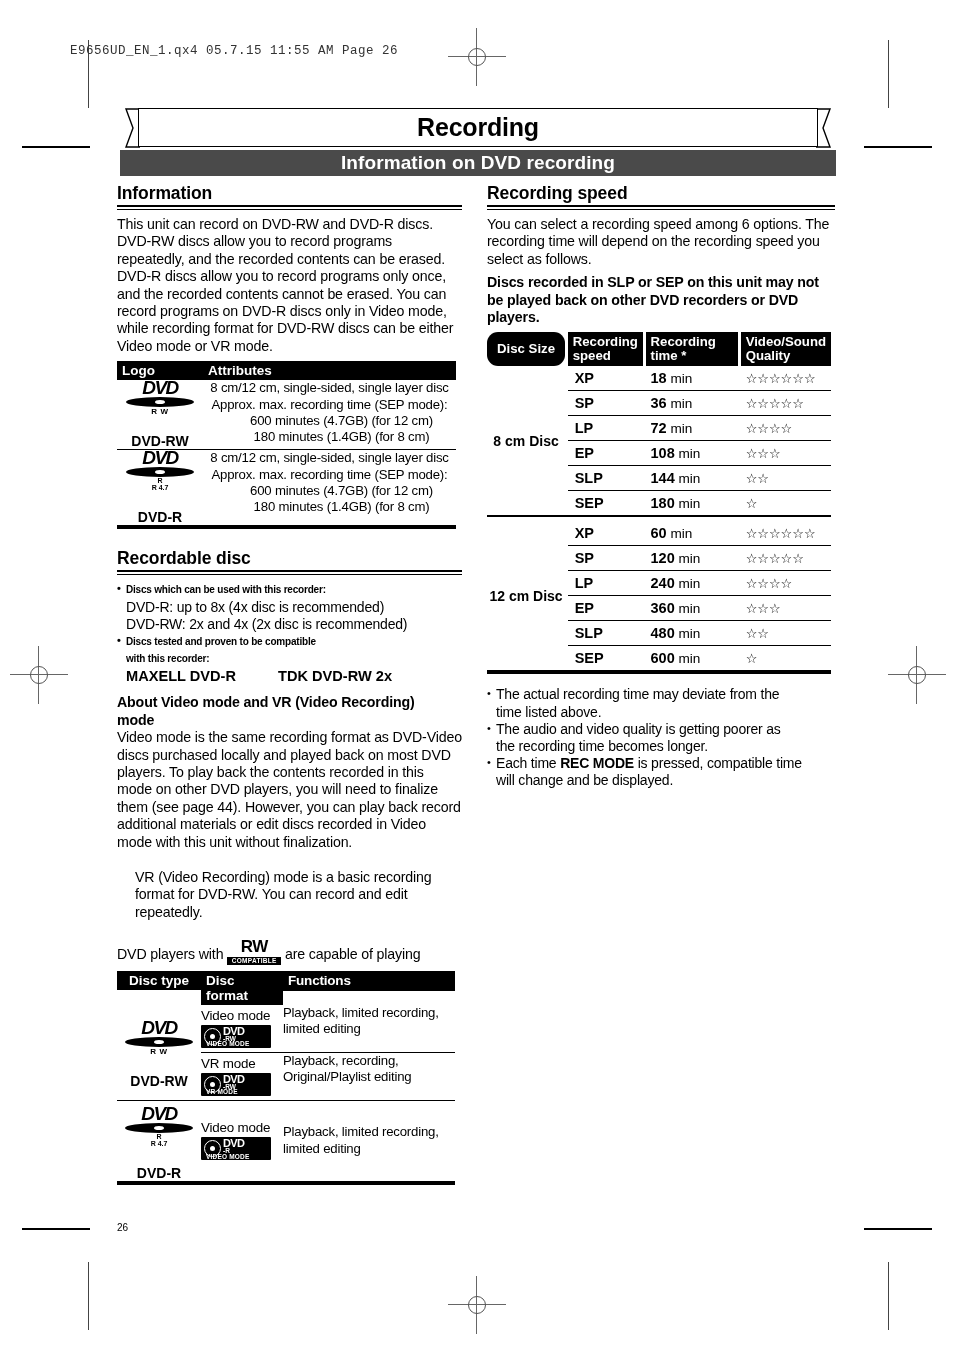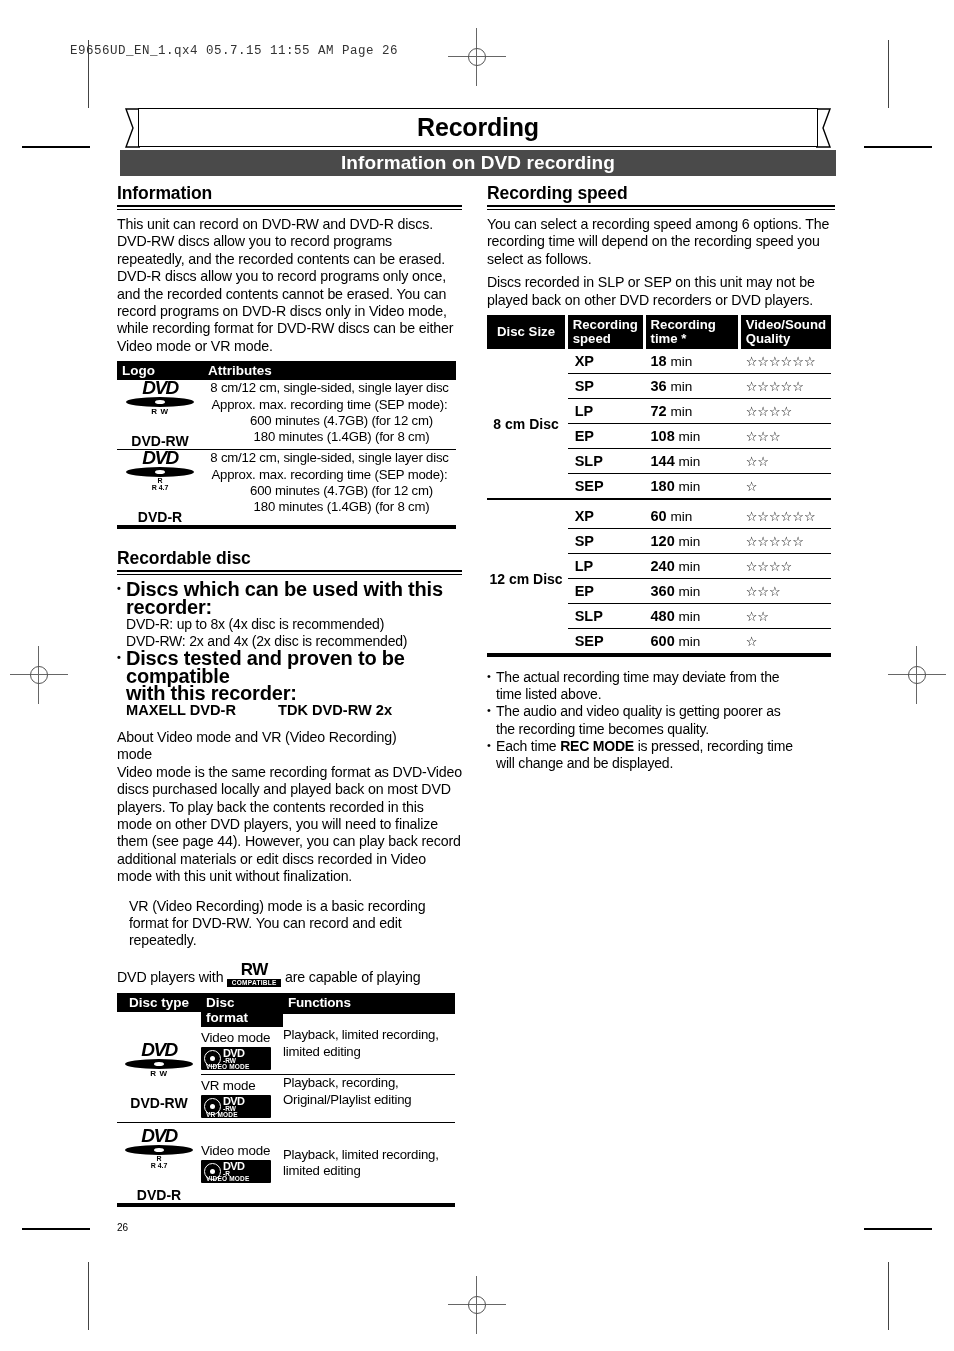--- a/index.html
+++ b/index.html
@@ -36,21 +36,21 @@
 
   
   .col{position:absolute;top:183px;}
   .colL{left:117px;width:345px;}
   .colR{left:487px;width:348px;}
 
   h2.sec{font-size:17.5px;font-weight:bold;margin:0 0 1px 0;letter-spacing:-.1px;}
   .rule2{border-top:2.4px solid #000;border-bottom:1.1px solid #000;height:2px;margin-bottom:6px;}
 
   p.body{font-size:14.2px;line-height:17.4px;margin:0 0 6px 0;letter-spacing:-.15px;}
-  p.bold{font-weight:normal;}
+  p.bold{font-weight:bold;}
 
   
   .hdrcell{background:#000;color:#fff;font-weight:bold;font-size:13.5px;
     padding:2px 5px;box-sizing:border-box;}
 
   
   .logotbl{width:339px;border-collapse:separate;border-spacing:0;}
   .logotbl td{vertical-align:top;padding:0;}
   .lg-h1{width:86px;}
   .lg-h2{}
@@ -66,21 +66,21 @@
     letter-spacing:-1.6px;line-height:16px;text-align:center;}
   .dvdlogo .ell{width:68px;height:10px;background:#000;border-radius:50%;margin:1px auto 0;position:relative;}
   .dvdlogo .ell:after{content:"";position:absolute;left:29px;top:3px;width:10px;height:4px;
     background:#fff;border-radius:50%;}
   .dvdlogo .sub{font-size:8px;font-weight:bold;text-align:center;line-height:8px;letter-spacing:.6px;margin-top:1px;}
   .dvdlogo .sub2{font-size:7px;font-weight:bold;text-align:center;line-height:7px;}
   .dvdname{font-size:14px;font-weight:bold;text-align:center;margin-top:15px;}
 
   
   ul.bl{margin:0;padding:0;list-style:none;}
-  ul.bl li{font-size:20px;line-height:17.3px;position:relative;padding-left:9px;letter-spacing:-.2px;}
+  ul.bl li{font-size:10px;line-height:17.3px;position:relative;padding-left:9px;letter-spacing:-.2px;}
   ul.bl li.b:before{content:"\2022";position:absolute;left:0;top:-1px;font-size:11px;}
   .monoline{font-size:14px;line-height:17.3px;padding-left:9px;letter-spacing:-.2px;}
   .brands{font-size:14.6px;font-weight:bold;line-height:17.6px;padding-left:9px;}
   .brands span.c2{display:inline-block;width:152px;}
 
   .rwmark{display:inline-block;width:54px;text-align:center;vertical-align:-3px;}
   .rwmark .rw{font-size:17px;font-weight:bold;line-height:14px;letter-spacing:-.5px;}
   .rwmark .cp{background:#000;color:#fff;font-size:6.5px;font-weight:bold;
     letter-spacing:.3px;line-height:8px;display:block;}
 
@@ -103,21 +103,21 @@
   .badge .bm{position:absolute;left:5px;bottom:0px;font-size:6.5px;font-weight:bold;
     letter-spacing:.2px;line-height:7.5px;}
 
   
   .rstbl{width:344px;border-collapse:separate;border-spacing:0;margin-top:6px;}
   .rstbl td{padding:0;vertical-align:middle;}
   .rs-hd{height:34px;}
   .rs-hd td{background:#000;color:#fff;font-weight:bold;font-size:13.2px;
     padding:2px 5px;line-height:14.5px;}
   .rs-gap{width:3px;background:#fff!important;padding:0!important;}
-  .c-size{width:74px;text-align:center;font-size:14px;font-weight:bold;}
+  .c-size{width:74px;text-align:center;font-size:14px;font-weight:bold;border-radius:11px;}
   .c-spd{width:63px;font-weight:bold;font-size:14.5px;padding-left:7px!important;}
   .c-time{width:90px;font-size:13.6px;padding-left:5px!important;}
   .c-time b{font-size:14.5px;font-weight:bold;}
   .c-q{font-size:13px;padding-left:5px!important;letter-spacing:0px;}
   .rrow td{height:24px;border-top:1.1px solid #000;}
   .rrow.first td{border-top:none;}
   .bandline td{border-top:2.6px solid #000;height:4px;}
   .botline td{border-top:4px solid #000;height:3px;}
 
   .notes{margin-top:9px;}
@@ -240,21 +240,21 @@
       <li class="b" style="font-weight:bold">Discs tested and proven to be compatible</li>
       <li style="font-weight:bold">with this recorder:</li>
     </ul>
     <div class="brands">
       <span class="c2">MAXELL DVD-R</span><span>TDK DVD-RW 2x</span>
     </div>
 
     <p class="body bold" style="margin-top:9px;margin-bottom:0">About Video mode and VR (Video Recording)</p>
     <p class="body bold" style="margin:0">mode</p>
     <p class="body" style="margin:0">Video mode is the same recording format as DVD-Video discs purchased locally and played back on most DVD players. To play back the contents recorded in this mode on other DVD players, you will need to finalize them (see page 44). However, you can play back record additional materials or edit discs recorded in Video mode with this unit without finalization.</p>
-    <p class="body" style="margin:12px">VR (Video Recording) mode is a basic recording format for DVD-RW. You can record and edit repeatedly.</p>
+    <p class="body" style="margin:18px">VR (Video Recording) mode is a basic recording format for DVD-RW. You can record and edit repeatedly.</p>
 
     <p class="body" style="margin-top:8px;margin-bottom:0">
       <span>DVD players with</span>
       <span class="rwmark">
         <span class="rw">RW</span>
         <span class="cp">COMPATIBLE</span>
       </span>
       <span>are capable of playing</span>
     </p>
 
@@ -459,24 +459,24 @@
     </table>
 
     <div class="notes">
       <ul>
         <li>
           <span>The actual recording time may deviate from the</span><br>
           <span>time listed above.</span>
         </li>
         <li>
           <span>The audio and video quality is getting poorer as</span><br>
-          <span>the recording time becomes quality.</span>
+          <span>the recording time becomes longer.</span>
         </li>
         <li>
-          <span>Each time </span><b>REC MODE</b><span> is pressed, recording time</span><br>
+          <span>Each time </span><b>REC MODE</b><span> is pressed, compatible time</span><br>
           <span>will change and be displayed.</span>
         </li>
       </ul>
     </div>
   </div>
 
   <div class="pageno">26</div>
 </div>
 
 </body></html>

